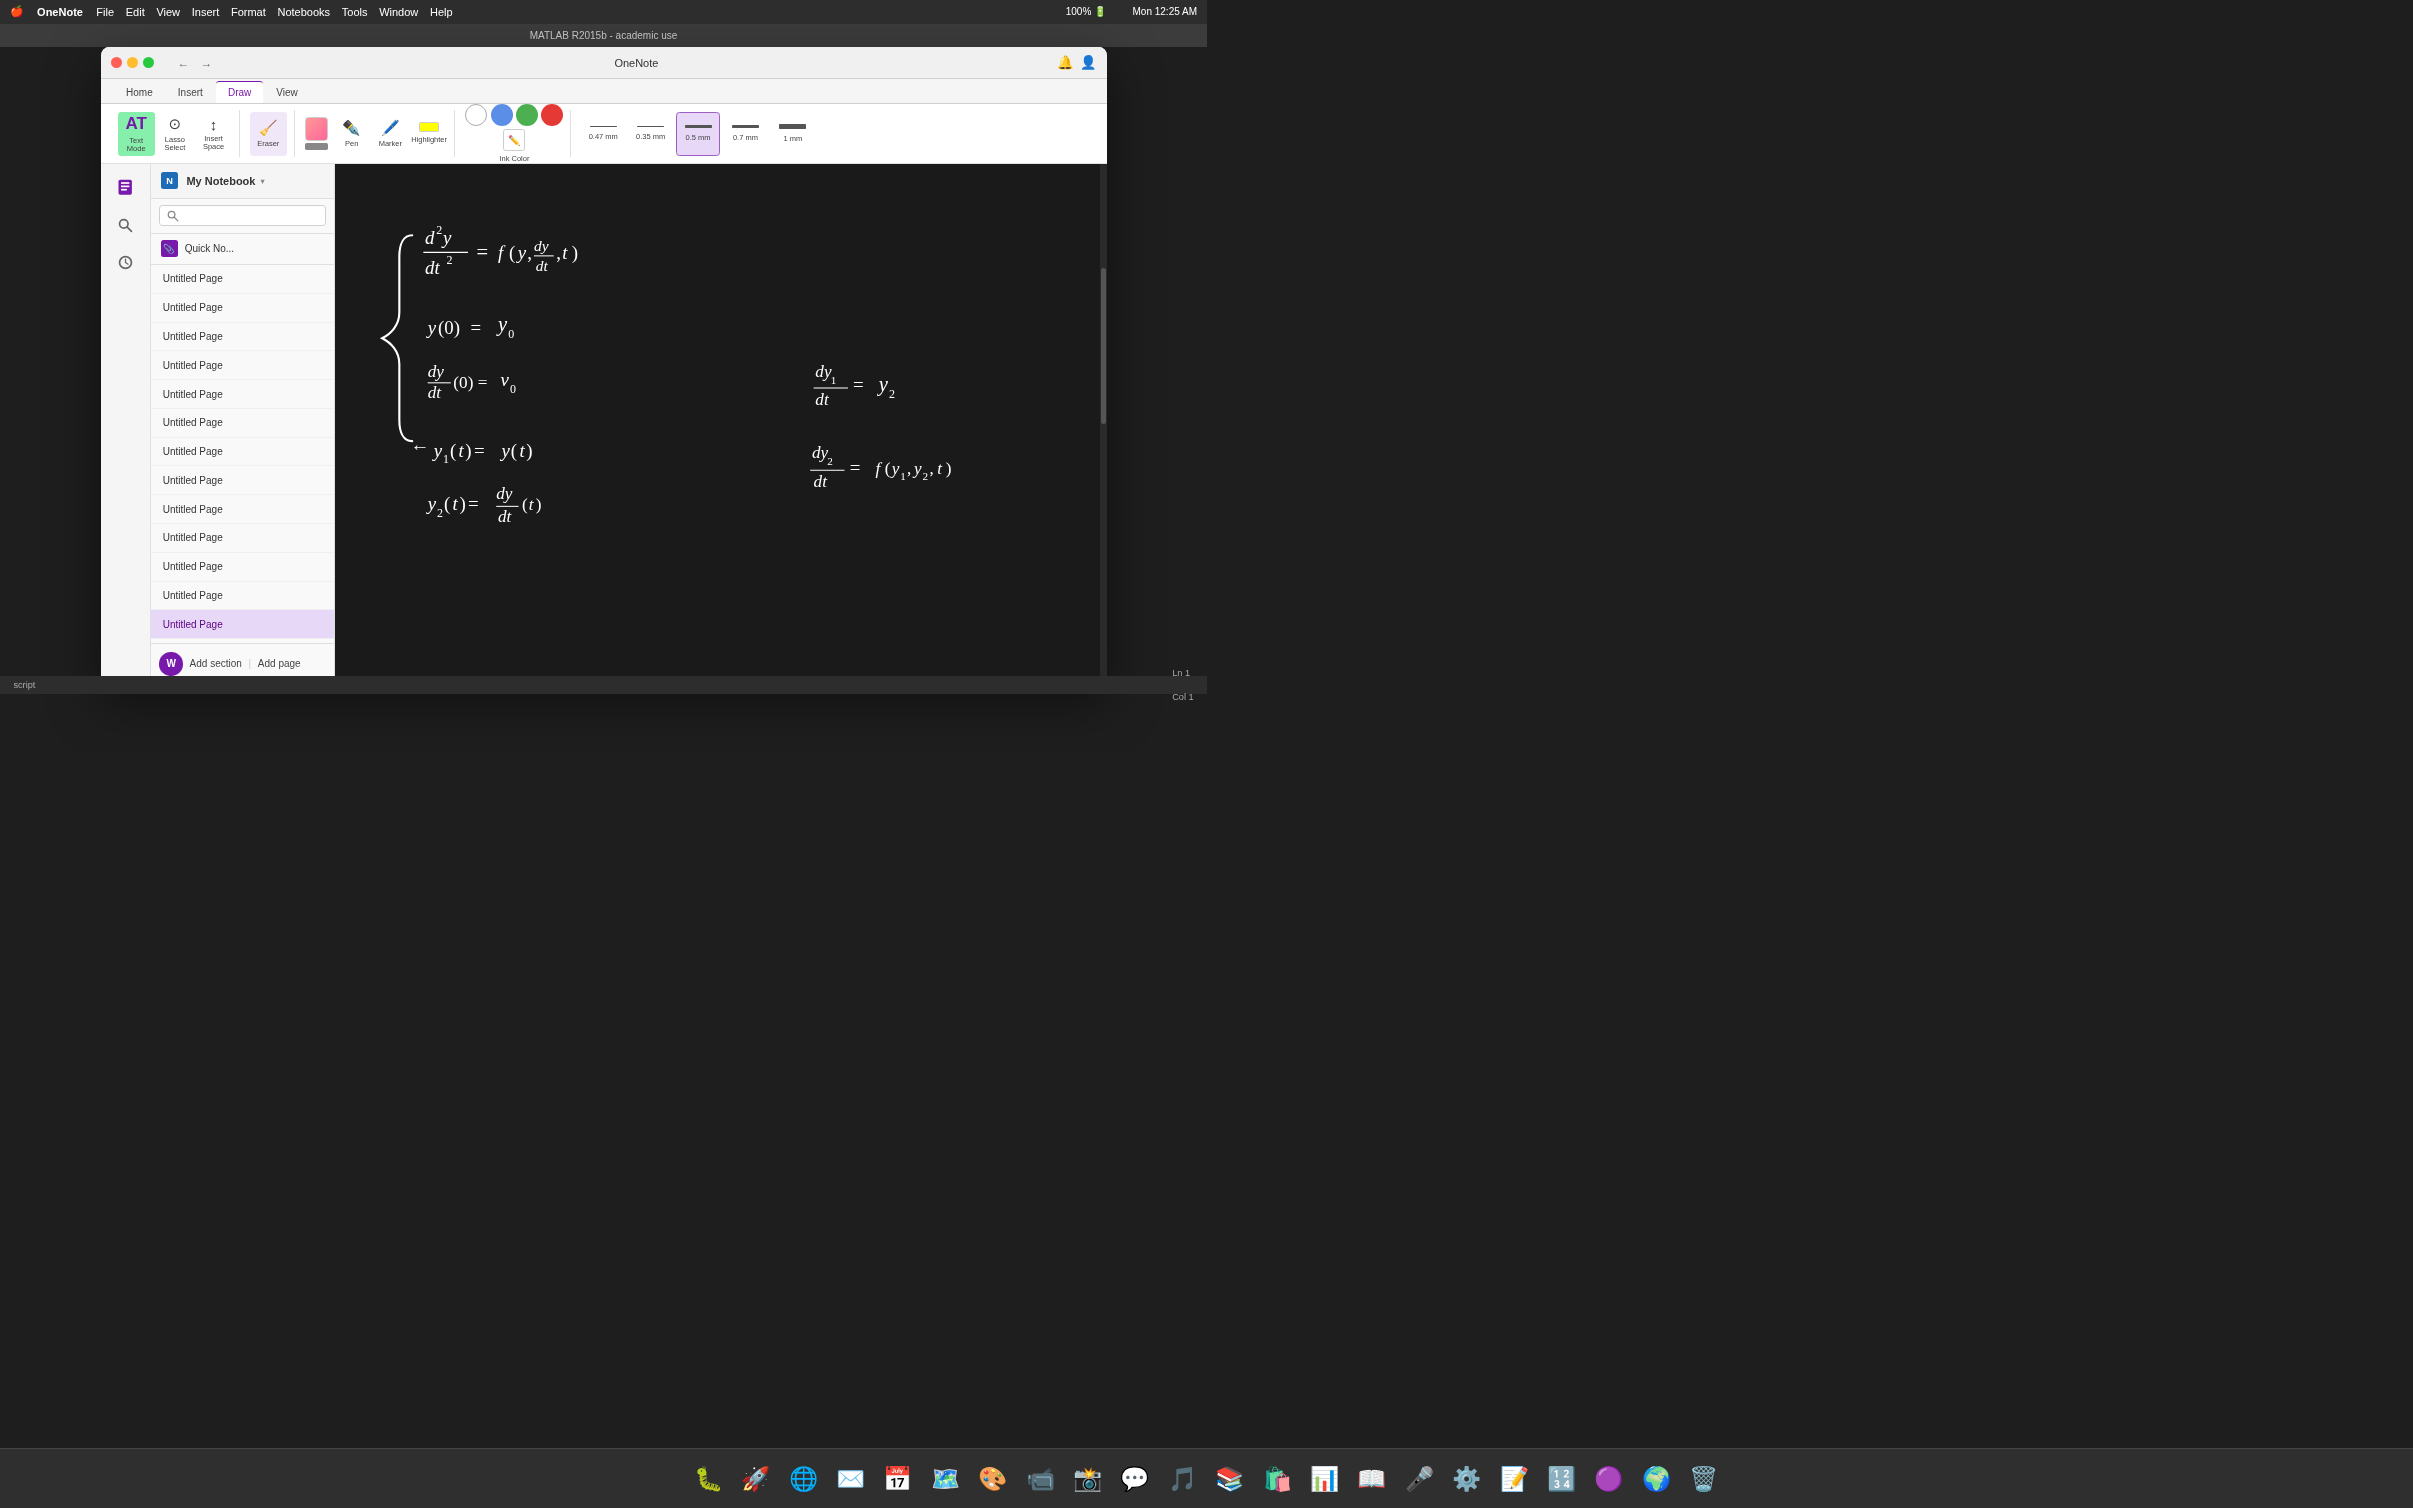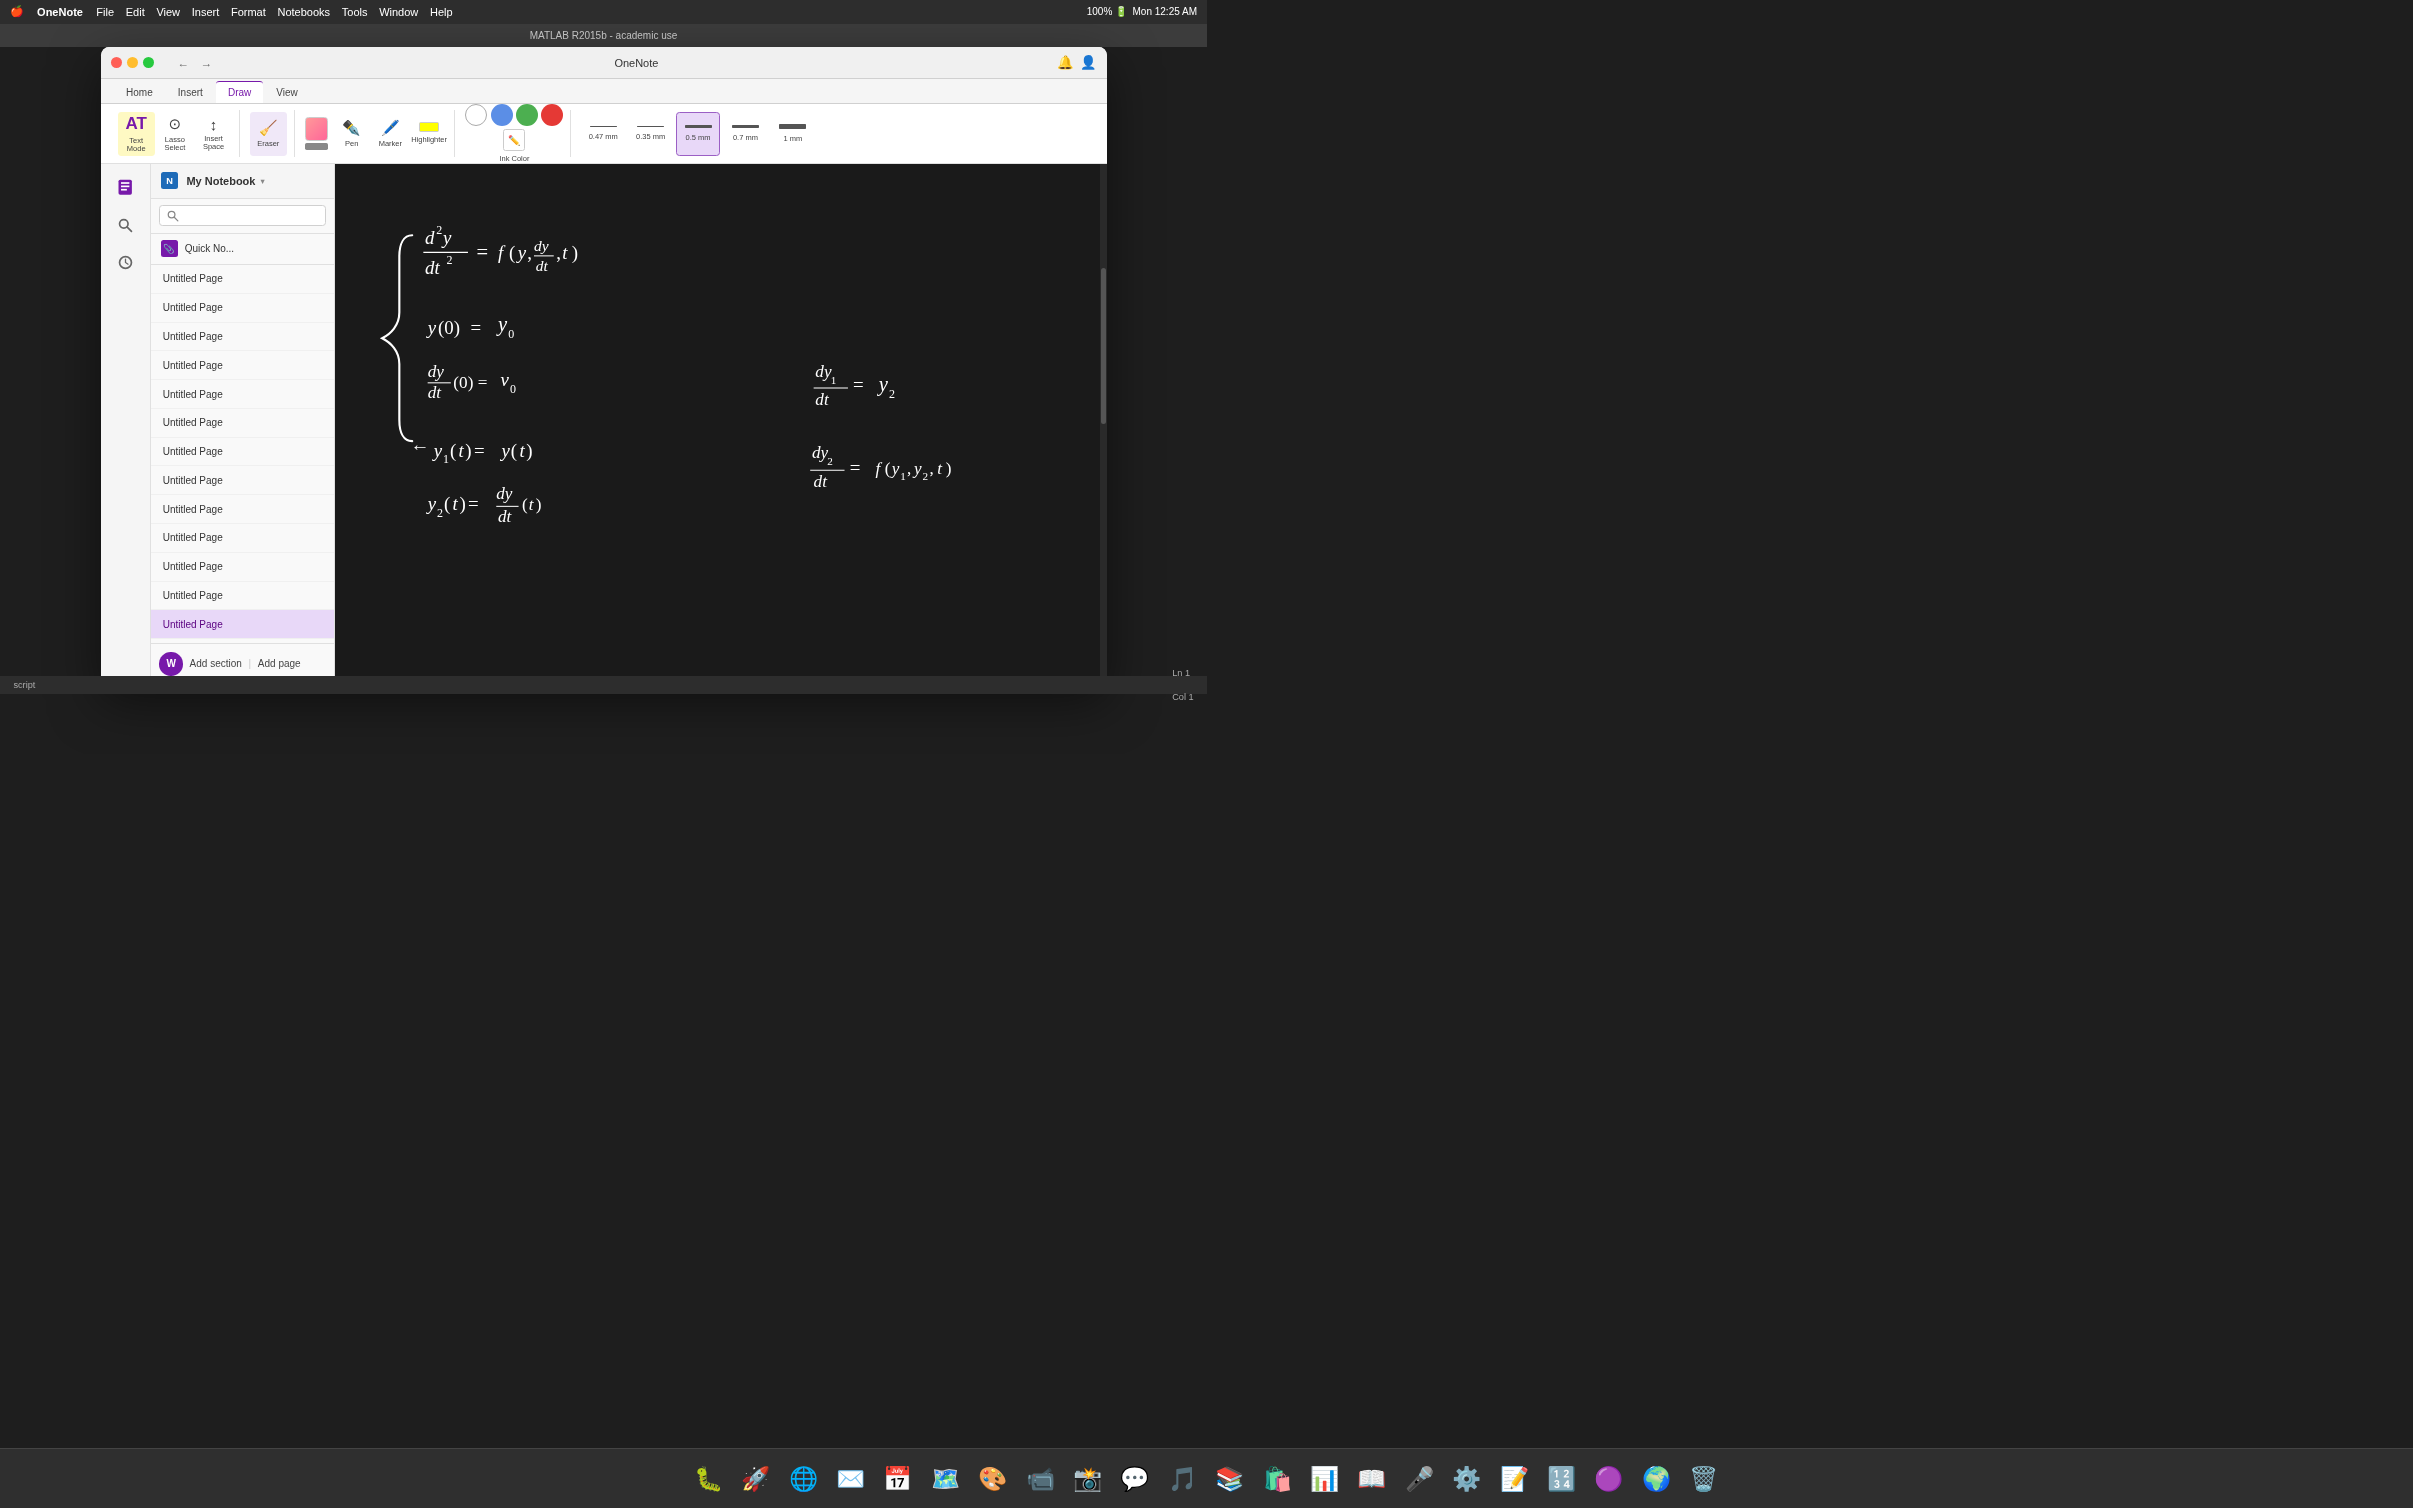--- a/index.html
+++ b/index.html
@@ -25,21 +25,21 @@
       position: relative;
       z-index: 100;
     }
     .mac-menubar .app-name { font-weight: 600; }
     .mac-menubar .menu-items { display: flex; gap: 11.7px; }
     .mac-menubar .menu-item { font-size: 11px; color: #fff; cursor: pointer; }
     .mac-menubar .right-side {
       margin-left: auto;
       display: flex;
       align-items: center;
-      gap: 5px;
+      gap: 26px;
       font-size: 10px;
     }
 
     
     .matlab-bar {
       height: 23.5px;
       background: #3c3c3c;
       display: flex;
       align-items: center;
       justify-content: center;
@@ -149,21 +149,21 @@
       height: 44px;
       display: flex;
       flex-direction: column;
       align-items: center;
       justify-content: center;
       gap: 2.5px;
       cursor: pointer;
       border-radius: 3.4px;
       padding: 3.4px 1.7px;
     }
-    .tool-btn.selected { background: #fef9c3; }
+    .tool-btn.selected { background: #86efac; }
     .tool-btn .tool-icon { font-size: 15px; color: #444; }
     .tool-btn .tool-label {
       font-size: 7.5px;
       color: #444;
       text-align: center;
       line-height: 1.1;
     }
     .color-circles { display: flex; gap: 3.4px; }
     .color-circle {
       width: 22px; height: 22px;

